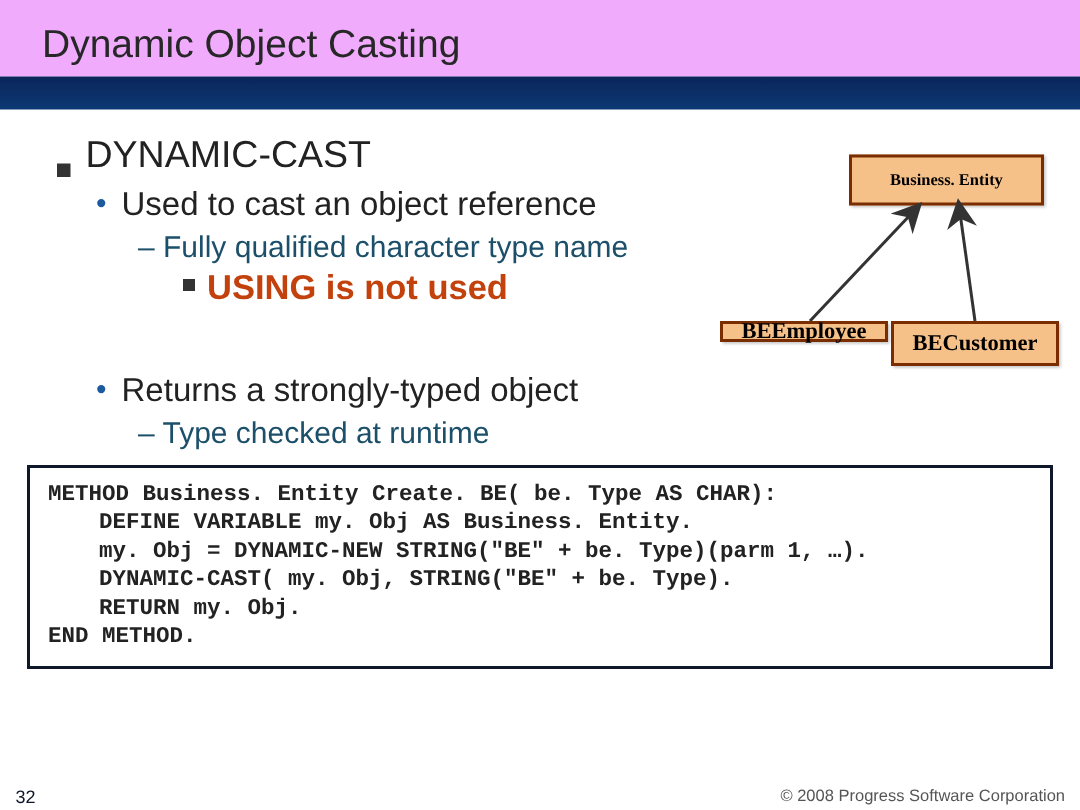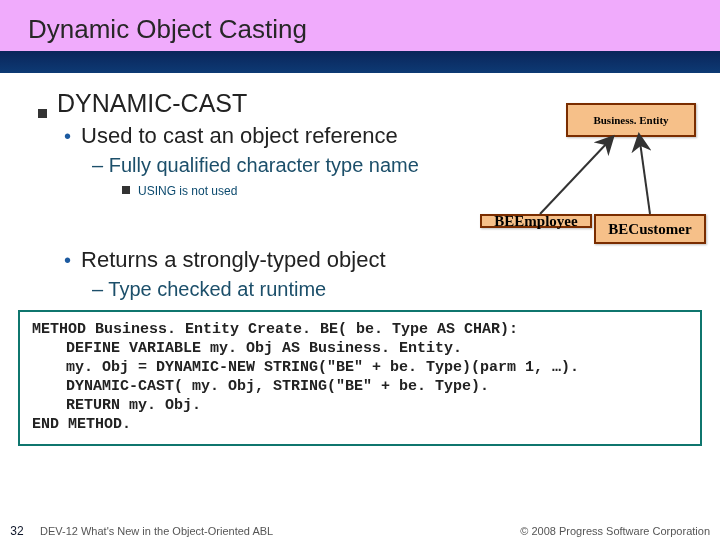--- a/index.html
+++ b/index.html
@@ -26,38 +26,38 @@
   .sq { display:inline-block; width:9px; height:9px; background:#333; margin-top:10px; margin-right:10px; flex:0 0 auto;}
   .h1txt { font-size: 25px; color:#222; }
   ul.sub { list-style:none; margin-left: 26px; margin-top:4px; }
   ul.sub > li { display:flex; align-items:flex-start; margin-bottom:2px;}
   .dot { color:#1c5aa0; font-size:20px; line-height:28px; margin-right:10px; }
   .subtxt { font-size: 22px; color:#222; line-height:28px; }
   ul.dash { list-style:none; margin-left: 54px; }
   ul.dash > li { color:#1c4f6a; font-size:20px; line-height:26px; }
   ul.dash .inner { margin-left:30px; display:flex; align-items:flex-start;}
   .sq2 { display:inline-block; width:8px; height:8px; background:#333; margin-top:8px; margin-right:8px; flex:0 0 auto;}
-  .innertxt { color:#0c4a6e; font-size:12px; }
+  .innertxt { color:#c2410c; font-size:23px;font-weight:bold; }
 
   .box {
     position:absolute; background:#f6c089;
     border:2px solid #7a2d00; text-align:center;
     font-family: "Times New Roman", serif; font-weight:700;
     display:flex; align-items:center; justify-content:center;
     box-shadow: 1px 1px 2px rgba(0,0,0,0.25);
   }
   #box-be { top: 103px; right: 24px; width:130px; height:34px; font-size:11px; }
   #box-emp { top: 214px; right: 128px; width:112px; height:14px; font-size:15px; }
   #box-cus { top: 214px; right: 14px; width:112px; height:30px; font-size:15px; }
 
   svg.arrows { position:absolute; top:0; left:0; width:720px; height:300px; pointer-events:none; }
 
   .codebox {
     margin: 8px 18px 0 18px;
-    border: 2px solid #0f766e;
+    border: 2px solid #0f172a;
     background:#fff;
     padding: 8px 12px 10px 12px;
     font-family: "Courier New", monospace;
     font-weight:700; font-size:15px; line-height:19px;
     color:#222;
   }
   .codebox .ind { padding-left: 34px; display:block;}
 
   .footer {
     position:absolute; bottom:2px; left:0; right:0;
@@ -130,16 +130,15 @@
   <span class="ind">DEFINE VARIABLE my. Obj AS Business. Entity.</span>
   <span class="ind">my. Obj = DYNAMIC-NEW STRING("BE" + be. Type)(parm 1, …).</span>
   <span class="ind">DYNAMIC-CAST( my. Obj, STRING("BE" + be. Type).</span>
   <span class="ind">RETURN my. Obj.</span>
   <div>END METHOD.</div>
 </div>
 
 <div class="footer">
   <div class="left">
     <span class="pagenum">32</span>
-    <span>DEV-12 What's New in the Object-Oriented ABL</span>
   </div>
   <span>© 2008 Progress Software Corporation</span>
 </div>
 
 </body></html>

